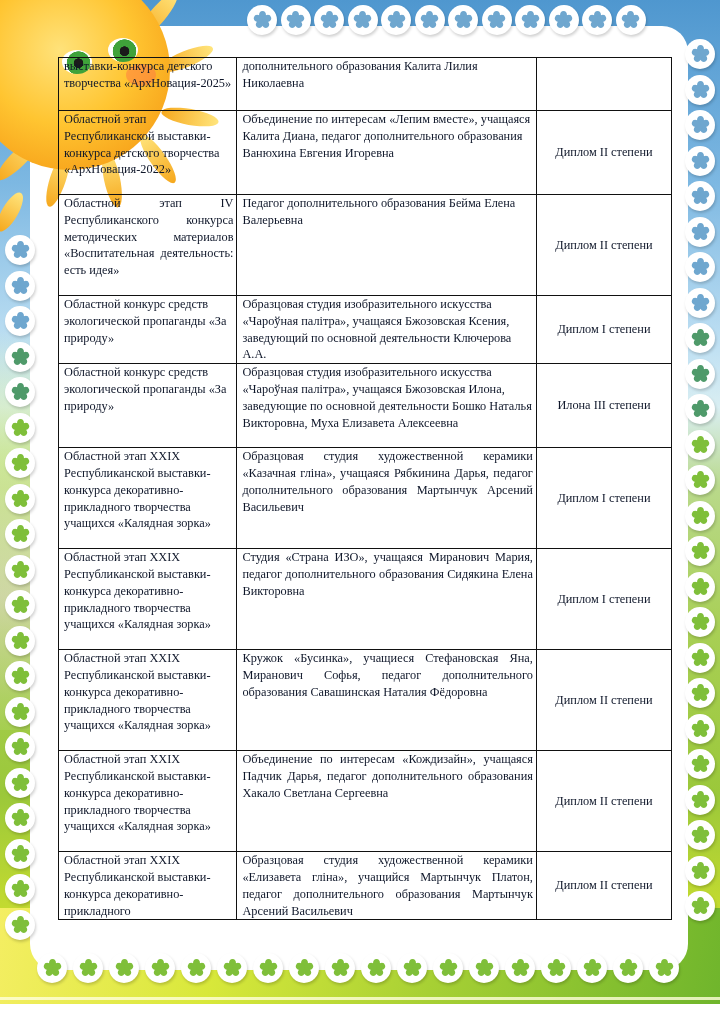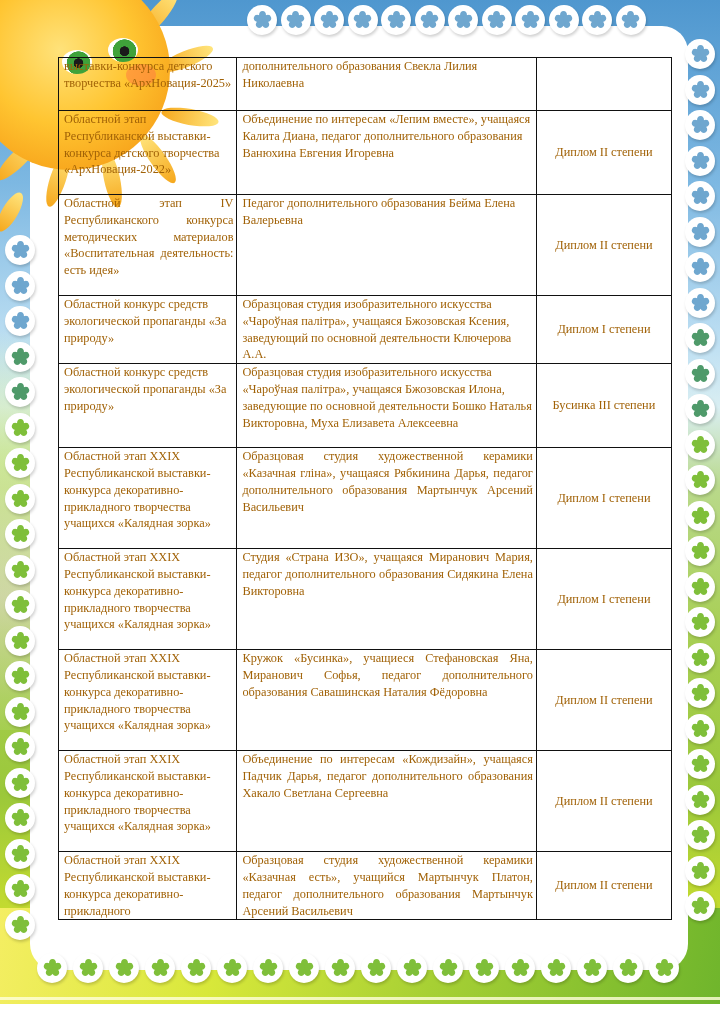--- a/index.html
+++ b/index.html
@@ -57,21 +57,21 @@
       position: absolute; width: 30px; height: 24px; border-radius: 50%;
       background: radial-gradient(circle at 55% 55%, #1a1a1a 0 22%, #3fa23a 24% 55%, #ffffff 57%);
       z-index: 3;
     }
     .cheek { position: absolute; width: 30px; height: 22px; border-radius: 50%; background: rgba(255,110,70,0.45); z-index: 3; }
 
     
     .doc-table {
       position: absolute; left: 58px; top: 57px; width: 614px;
       border-collapse: collapse; table-layout: fixed; z-index: 5;
-      font-size: 12.3px; line-height: 16.8px; color: #a16207;
+      font-size: 12.3px; line-height: 16.8px; color: #0f172a;
     }
     .doc-table td {
       border: 1.6px solid #111; vertical-align: top; padding: 0 3px 0 5px;
       background: transparent;
     }
     .doc-table td.c3 { vertical-align: middle; text-align: center; padding: 0 2px; white-space: nowrap; }
     .doc-table td.just { text-align: justify; text-align-last: left; }
     .doc-table tr { }
     .col1 { width: 177px; } .col2 { width: 297px; } .col3 { width: 134px; }
   </style>
@@ -780,42 +780,42 @@
 
 <table class="doc-table">
   <colgroup>
       <col class="col1">
       <col class="col2">
       <col class="col3">
     </colgroup>
   <tbody>
     <tr style="height:53px;">
       <td>выставки-конкурса детского творчества «АрхНовация-2025»</td>
-      <td>дополнительного образования Свекла Лилия Николаевна</td>
+      <td>дополнительного образования Калита Лилия Николаевна</td>
       <td class="c3"></td>
     </tr>
     <tr style="height:84px;">
       <td>Областной этап Республиканской выставки-конкурса детского творчества «АрхНовация-2022»</td>
       <td>Объединение по интересам «Лепим вместе», учащаяся Калита Диана, педагог дополнительного образования Ванюхина Евгения Игоревна</td>
       <td class="c3">Диплом II степени</td>
     </tr>
     <tr style="height:101px;font-family:Liberation Serif, serif;">
       <td class="just">Областной этап IV Республиканского конкурса методических материалов «Воспитательная деятельность: есть идея»</td>
       <td>Педагог дополнительного образования Бейма Елена Валерьевна</td>
       <td class="c3">Диплом II степени</td>
     </tr>
     <tr style="height:67px;">
       <td>Областной конкурс средств экологической пропаганды «За природу»</td>
       <td>Образцовая студия изобразительного искусства «Чароўная палітра», учащаяся Бжозовская Ксения, заведующий по основной деятельности Ключерова А.А.</td>
       <td class="c3">Диплом I степени</td>
     </tr>
     <tr style="height:84px;">
       <td>Областной конкурс средств экологической пропаганды «За природу»</td>
       <td>Образцовая студия изобразительного искусства «Чароўная палітра», учащаяся Бжозовская Илона, заведующие по основной деятельности Бошко Наталья Викторовна, Муха Елизавета Алексеевна</td>
-      <td class="c3">Бусинка III степени</td>
+      <td class="c3">Илона III степени</td>
     </tr>
     <tr style="height:101px;">
       <td>Областной этап XXIX Республиканской выставки-конкурса декоративно-прикладного творчества учащихся «Калядная зорка»</td>
       <td class="just">Образцовая студия художественной керамики «Казачная гліна», учащаяся Рябкинина Дарья, педагог дополнительного образования Мартынчук Арсений Васильевич</td>
       <td class="c3">Диплом I степени</td>
     </tr>
     <tr style="height:101px;">
       <td>Областной этап XXIX Республиканской выставки-конкурса декоративно-прикладного творчества учащихся «Калядная зорка»</td>
       <td class="just">Студия «Страна ИЗО», учащаяся Миранович Мария, педагог дополнительного образования Сидякина Елена Викторовна</td>
       <td class="c3">Диплом I степени</td>
@@ -825,17 +825,17 @@
       <td class="just">Кружок «Бусинка», учащиеся Стефановская Яна, Миранович Софья, педагог дополнительного образования Савашинская Наталия Фёдоровна</td>
       <td class="c3">Диплом II степени</td>
     </tr>
     <tr style="height:101px;">
       <td>Областной этап XXIX Республиканской выставки-конкурса декоративно-прикладного творчества учащихся «Калядная зорка»</td>
       <td class="just">Объединение по интересам «Кождизайн», учащаяся Падчик Дарья, педагог дополнительного образования Хакало Светлана Сергеевна</td>
       <td class="c3">Диплом II степени</td>
     </tr>
     <tr style="height:67px;">
       <td>Областной этап XXIX Республиканской выставки-конкурса декоративно-прикладного</td>
-      <td class="just">Образцовая студия художественной керамики «Казачная есть», учащийся Мартынчук Платон, педагог дополнительного образования Мартынчук Арсений Васильевич</td>
+      <td class="just">Образцовая студия художественной керамики «Елизавета гліна», учащийся Мартынчук Платон, педагог дополнительного образования Мартынчук Арсений Васильевич</td>
       <td class="c3">Диплом II степени</td>
     </tr>
   </tbody>
 </table>
 
 </body></html>

